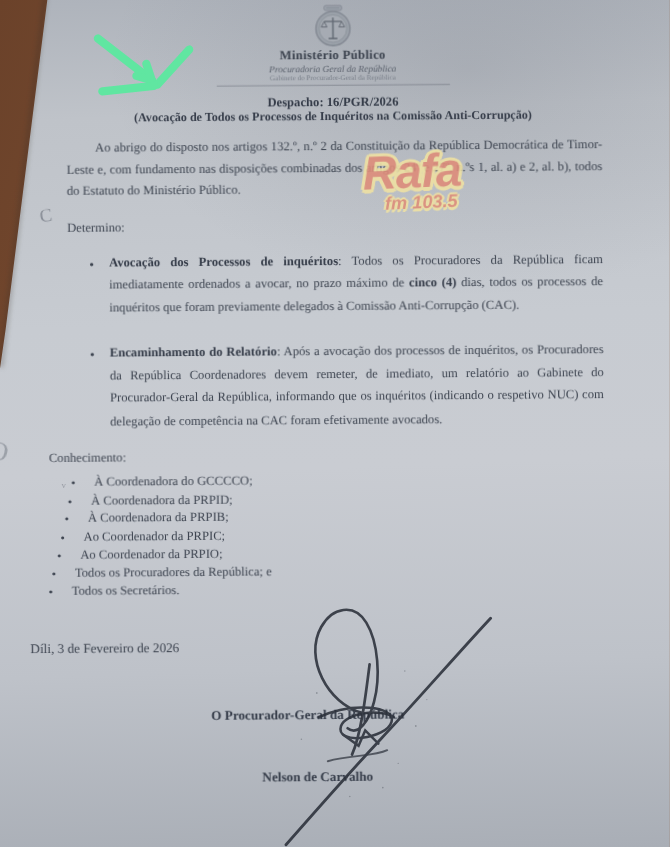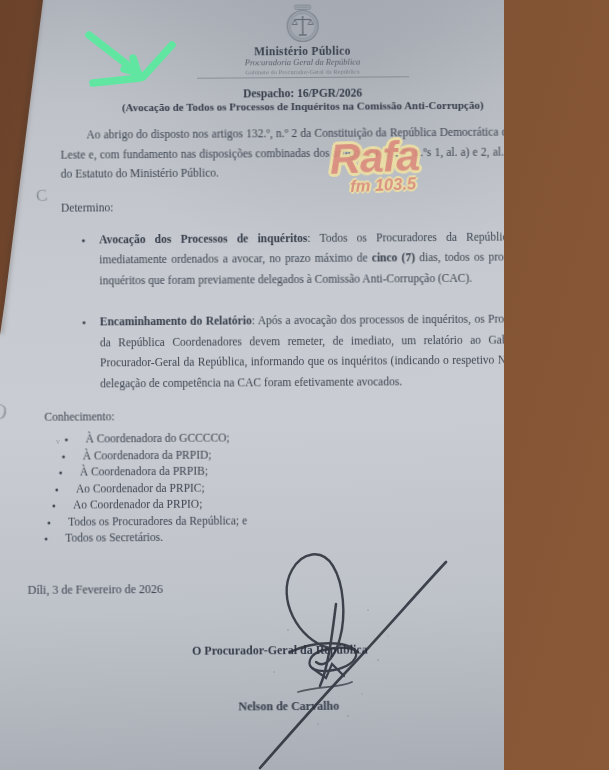--- a/index.html
+++ b/index.html
@@ -1,21 +1,21 @@
 <!DOCTYPE html>
 <html><head>
 <meta charset="utf-8">
 <style>
   html,body{margin:0;padding:0;}
   body{
     width:609px;height:770px;overflow:hidden;
     background:linear-gradient(105deg,#6b422a 0%,#7d4e31 40%,#8a5a38 100%);
     font-family:"Liberation Serif","DejaVu Serif",serif;
   }
-  .page{position:relative;width:504px;height:770px;overflow:hidden;}
+  .page{position:relative;width:609px;height:770px;overflow:hidden;}
   .paper{
     position:absolute;inset:0;
     background:
       radial-gradient(120% 60% at 70% 8%, rgba(90,96,108,0.18) 0%, rgba(90,96,108,0) 45%),
       linear-gradient(178deg,#aeb3bb 0%,#bfc3c9 14%,#c7cbd1 38%,#c9ccd2 55%,#bec2c9 78%,#a9aeb6 100%);
     clip-path:polygon(43px 0%, 100% 0%, 100% 100%, 0% 100%, 0% 43.5%, 5px 39%);
   }
   .paper-edge-shadow{
     position:absolute;left:39px;top:-4px;width:4px;height:340px;
     background:rgba(55,45,40,0.30);filter:blur(2.5px);
@@ -116,21 +116,21 @@
     </div>
 
     <div class="despacho">Despacho: 16/PGR/2026</div>
     <div class="subject">(Avocação de Todos os Processos de Inquéritos na Comissão Anti-Corrupção)</div>
 
     <p class="intro">Ao abrigo do disposto nos artigos 132.º, n.º 2 da Constituição da República Democrática de Timor-Leste e, com fundamento nas disposições combinadas dos artigos 24º e 27º, n.ºs 1, al. a) e 2, al. b), todos do Estatuto do Ministério Público.</p>
 
     <div class="determino">Determino:</div>
 
     <div class="bullets">
-      <div class="bullet-item"><span class="b-lead">Avocação dos Processos de inquéritos</span><span>: Todos os Procuradores da República ficam imediatamente ordenados a avocar, no prazo máximo de </span><span class="b-bold">cinco (7)</span><span> dias, todos os processos de inquéritos que foram previamente delegados à Comissão Anti-Corrupção (CAC).</span></div>
+      <div class="bullet-item"><span class="b-lead">Avocação dos Processos de inquéritos</span><span>: Todos os Procuradores da República ficam imediatamente ordenados a avocar, no prazo máximo de </span><span class="b-bold">cinco (4)</span><span> dias, todos os processos de inquéritos que foram previamente delegados à Comissão Anti-Corrupção (CAC).</span></div>
       <div class="bullet-item"><span class="b-lead">Encaminhamento do Relatório</span><span>: Após a avocação dos processos de inquéritos, os Procuradores da República Coordenadores devem remeter, de imediato, um relatório ao Gabinete do Procurador-Geral da República, informando que os inquéritos (indicando o respetivo NUC) com delegação de competência na CAC foram efetivamente avocados.</span></div>
     </div>
 
     <div class="conhecimento-heading">Conhecimento:</div>
     <div class="c-list">
       <div class="c-item">À Coordenadora do GCCCCO;</div>
       <div class="c-item">À Coordenadora da PRPID;</div>
       <div class="c-item">À Coordenadora da PRPIB;</div>
       <div class="c-item">Ao Coordenador da PRPIC;</div>
       <div class="c-item">Ao Coordenador da PRPIO;</div>

